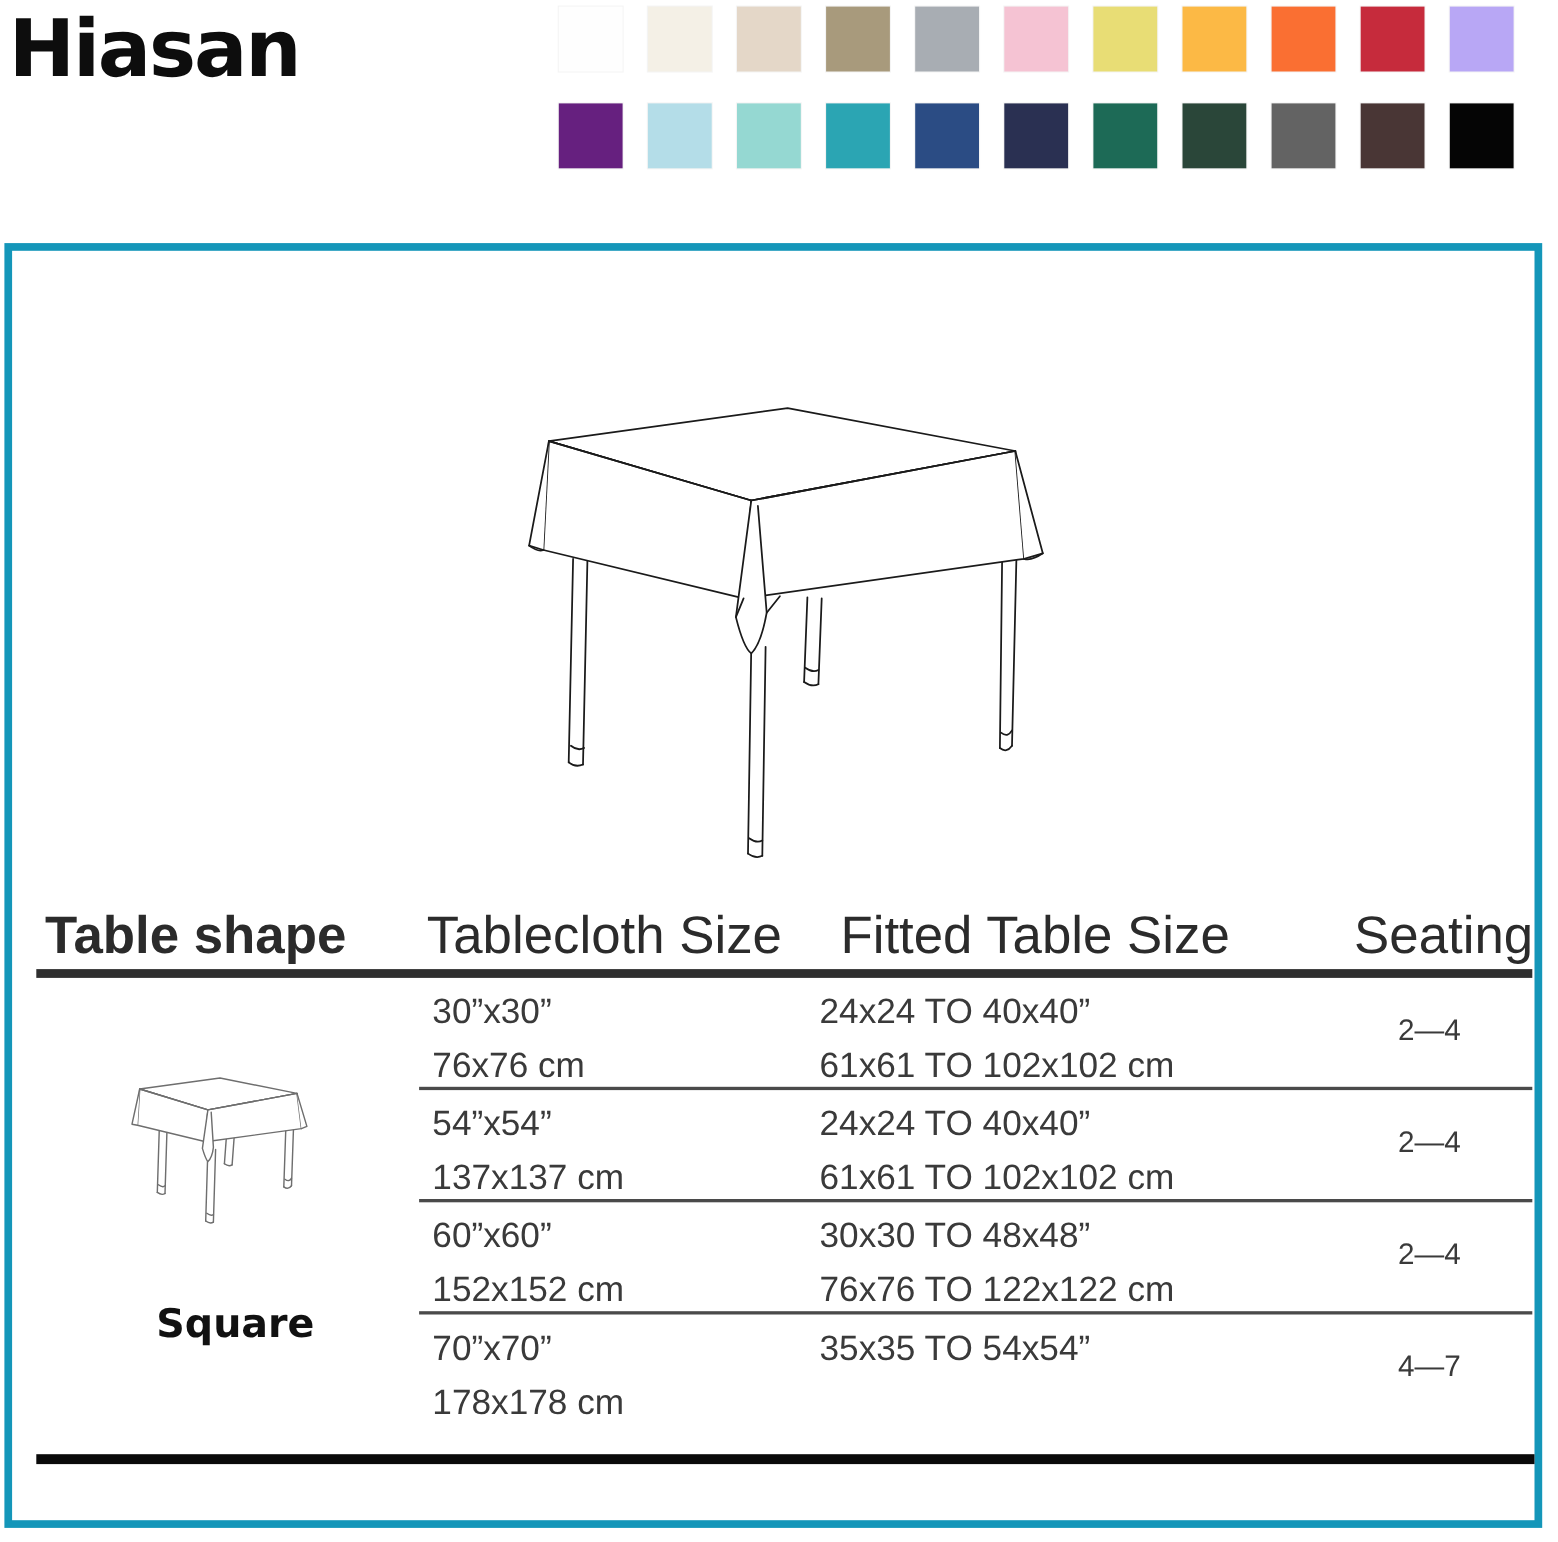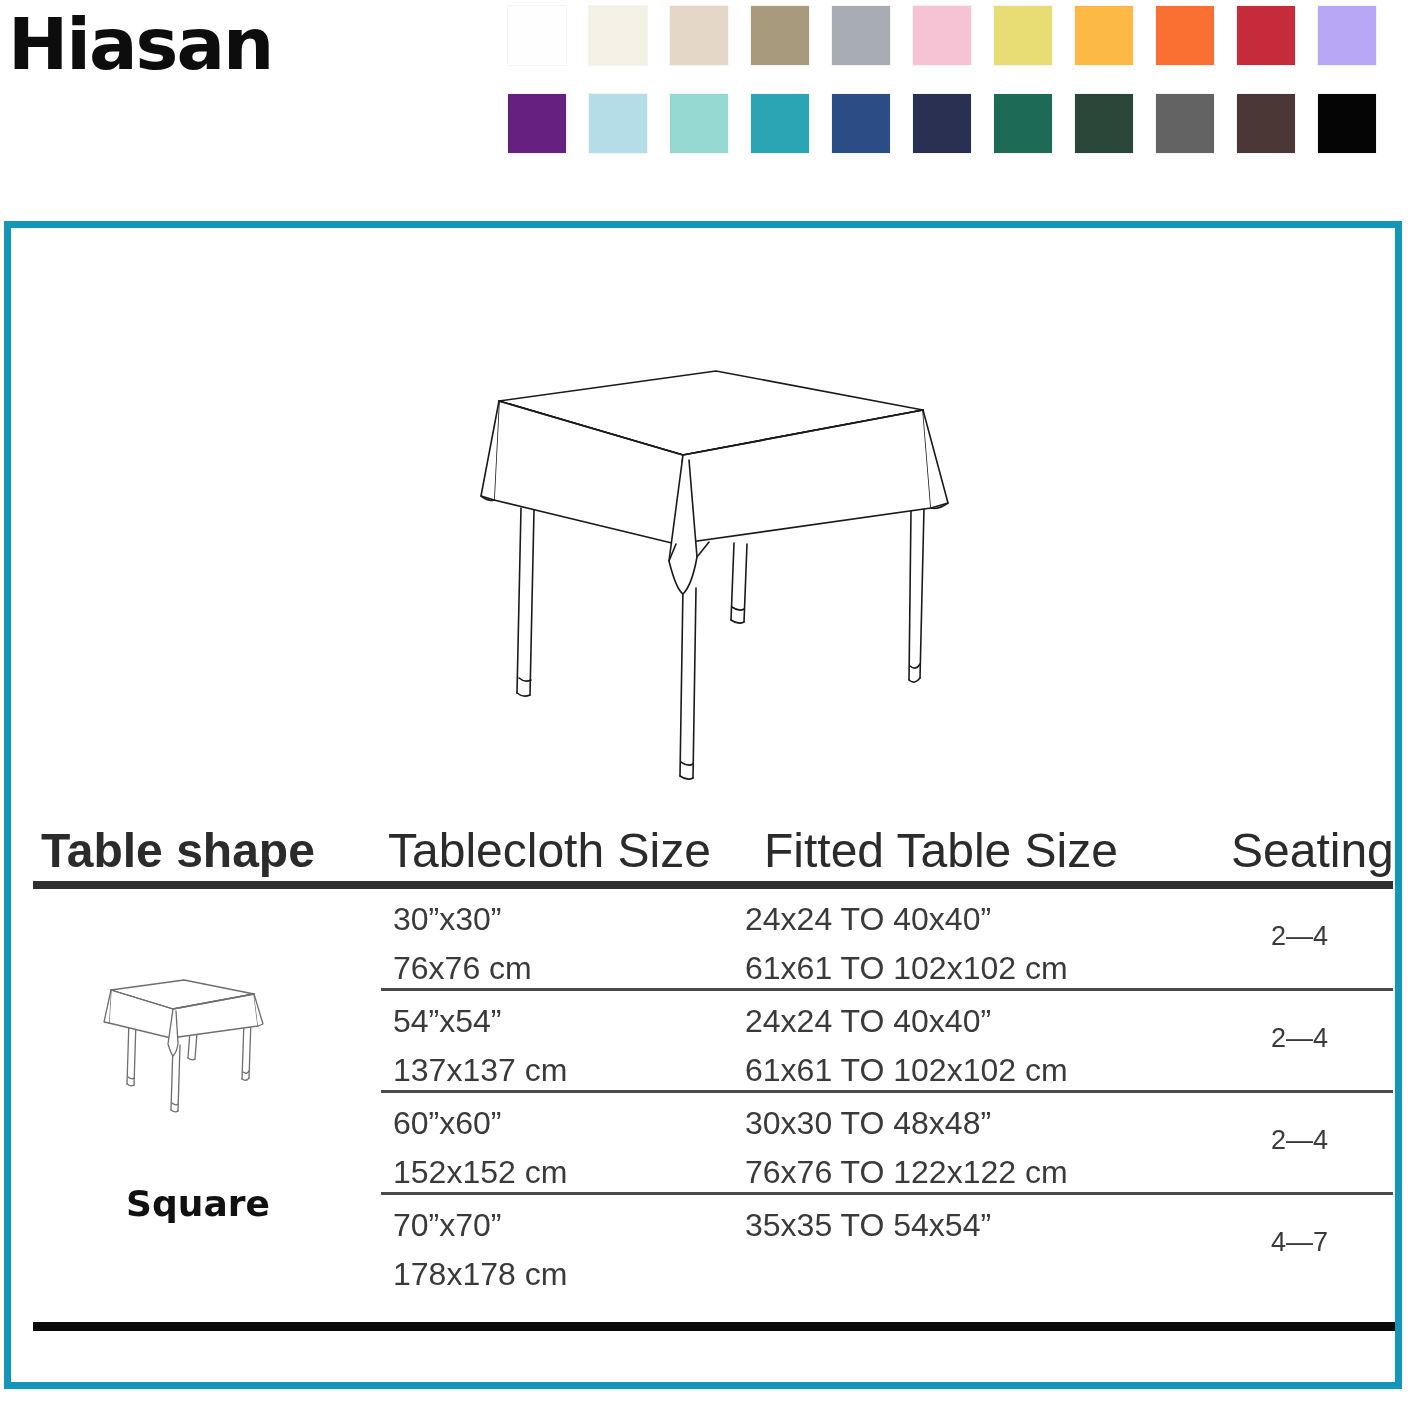--- a/index.html
+++ b/index.html
@@ -134,21 +134,21 @@
   .c-fitted  { left: 712px; }
   .c-seat {
     left: 1238px;
     top: 34px;
     font-size: 27px;
   }
 
   
   #shape-cell {
     position: absolute;
-    left: 0;
+    left: 16px;
     top: 0;
     width: 330px;
     height: 420px;
     display: flex;
     flex-direction: column;
     align-items: center;
     justify-content: center;
   }
   #shape-icon {
     width: 215px;

